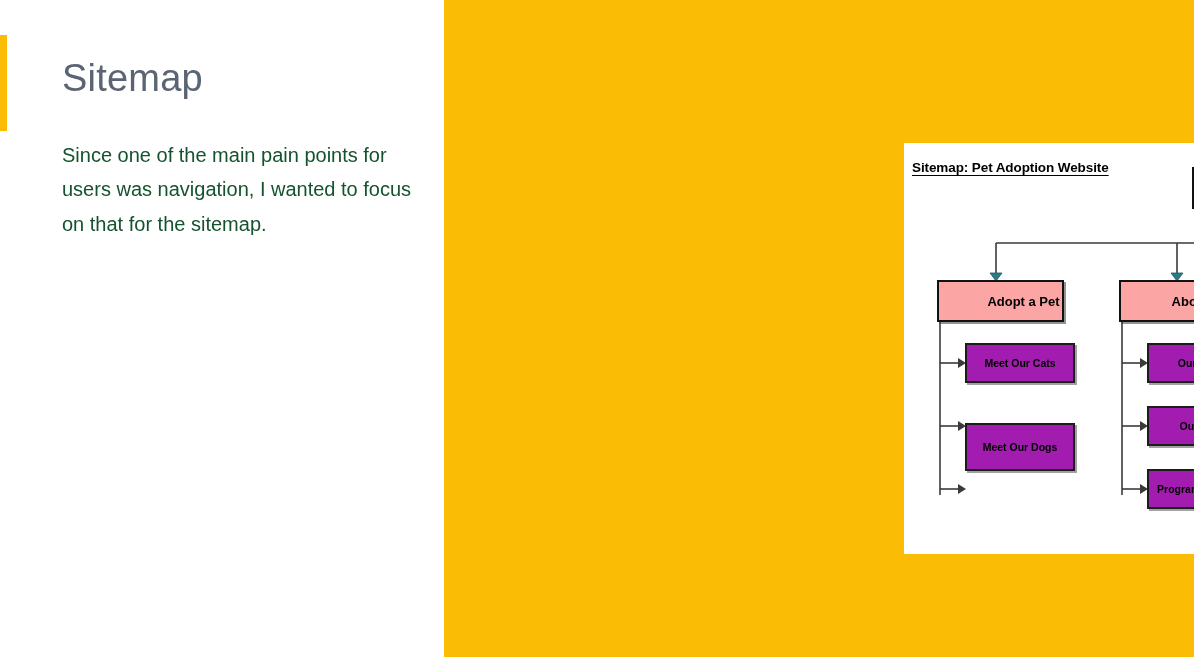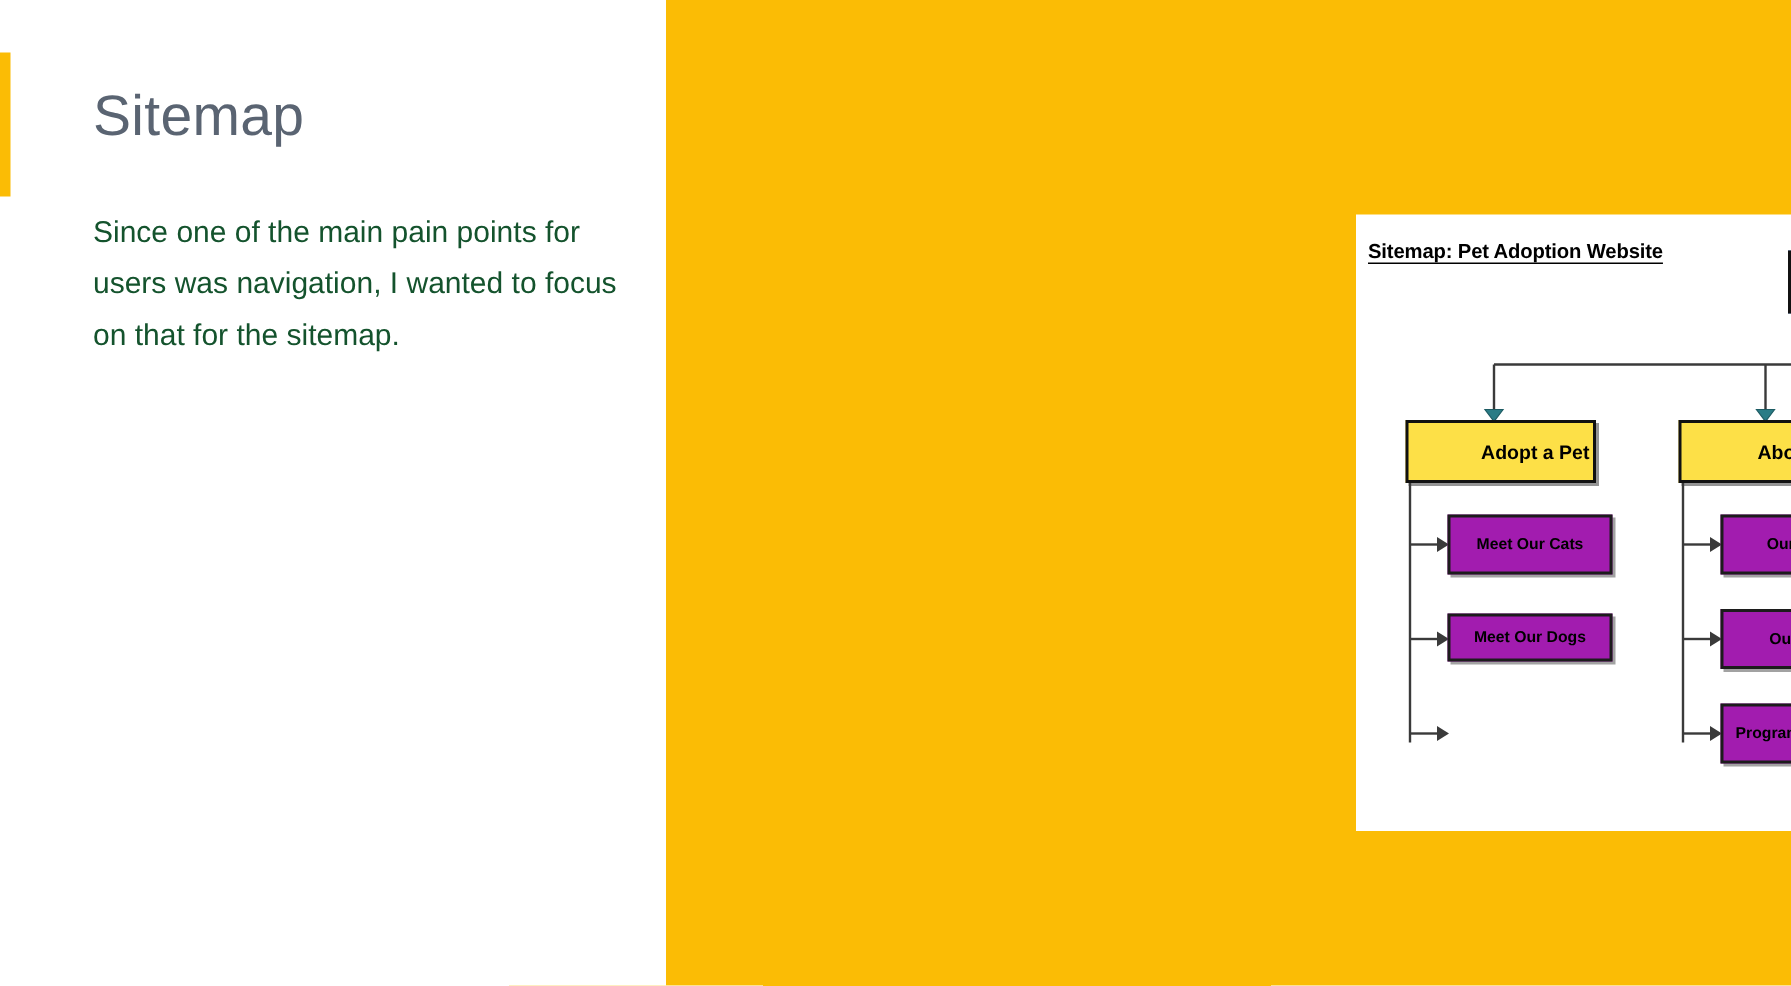--- a/index.html
+++ b/index.html
@@ -103,21 +103,21 @@
     z-index: 2;
   }
   .node-home {
     background: #4C76BE;
     border: 2.5px solid #111111;
     font-size: 13.5px;
     font-weight: bold;
     box-shadow: 2px 2px 0 rgba(60,60,60,.55);
   }
   .node-cat {
-    background: #fde047;
+    background: #fca5a5;
     border: 2.5px solid #111111;
     font-size: 13px;
     font-weight: bold;
     box-shadow: 2px 2px 0 rgba(60,60,60,.55);
     padding-left: 46px;
   }
   .node-leaf {
     background: #a21caf;
     border: 2px solid #1C1C1C;
     font-size: 10.5px;
@@ -202,21 +202,21 @@
       <div class="node node-home" style="left:288px; top:24px; width:150px; height:42px;">
         
       </div>
 
       <div class="node node-cat" style="left:33px; top:137px; width:127px; height:42px;">
         <span>Adopt a Pet</span>
       </div>
       <div class="node node-leaf" style="left:61px; top:200px; width:110px; height:40px;">
         <span>Meet Our Cats</span>
       </div>
-      <div class="node node-leaf" style="left:61px; top:266px; width:110px; height:32px;">
+      <div class="node node-leaf" style="left:61px; top:280px; width:110px; height:48px;">
         <span>Meet Our Dogs</span>
       </div>
 
       <div class="node node-cat" style="left:215px; top:137px; width:117px; height:42px;">
         <span>About Us</span>
       </div>
       <div class="node node-leaf" style="left:243px; top:200px; width:110px; height:40px;">
         <span>Our Story</span>
       </div>
       <div class="node node-leaf" style="left:243px; top:263px; width:110px; height:40px;">

